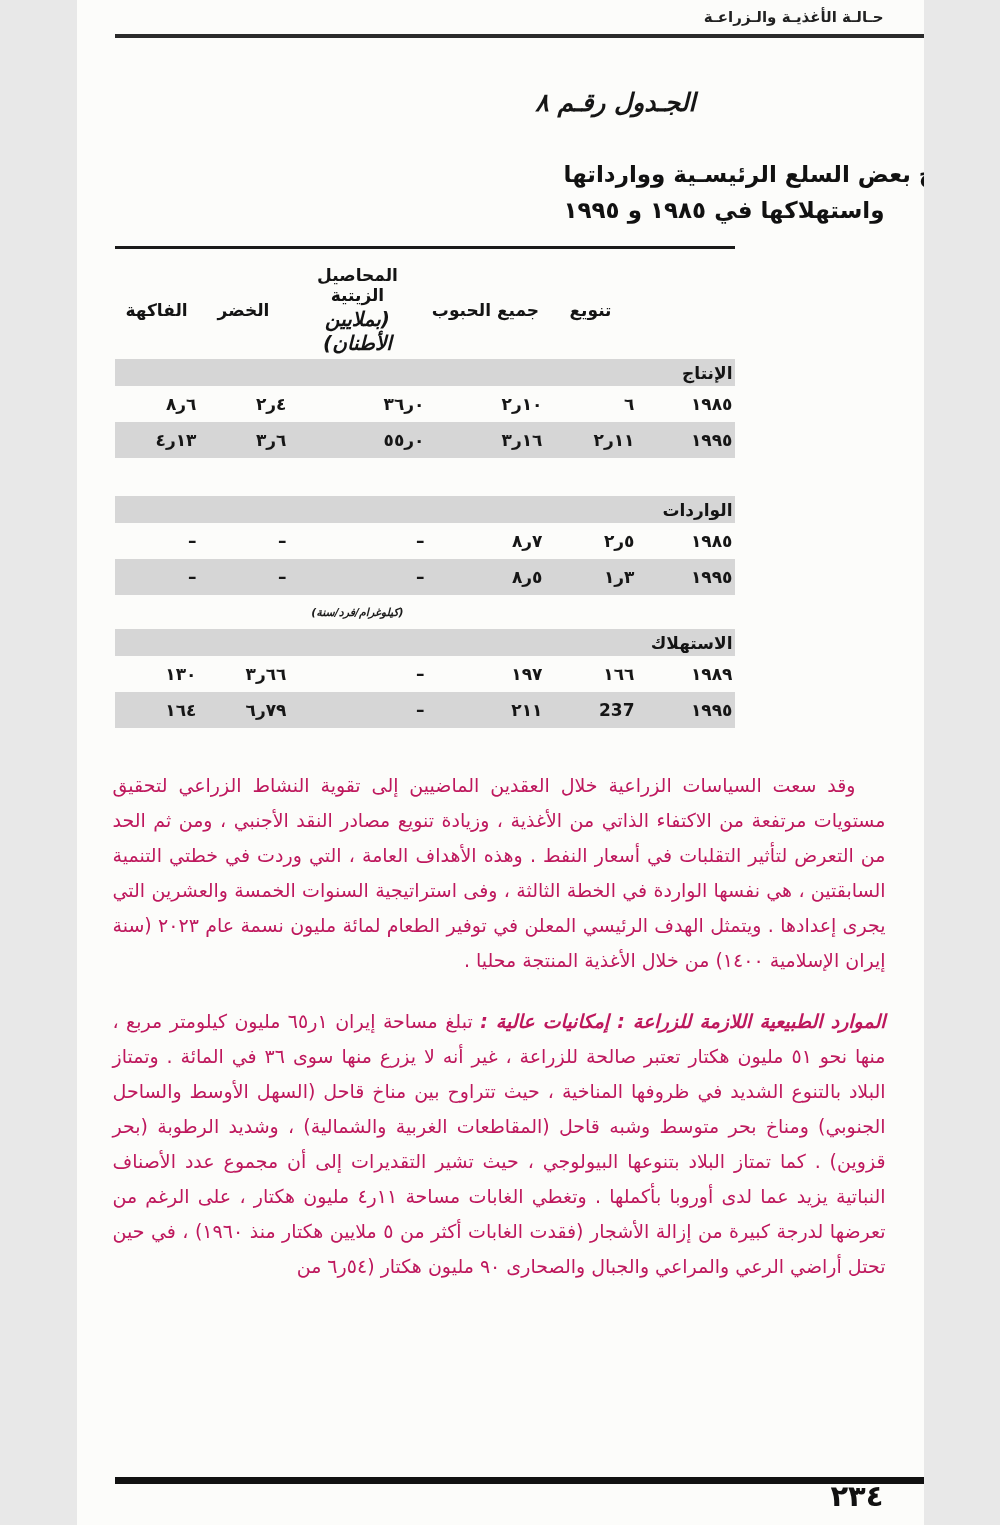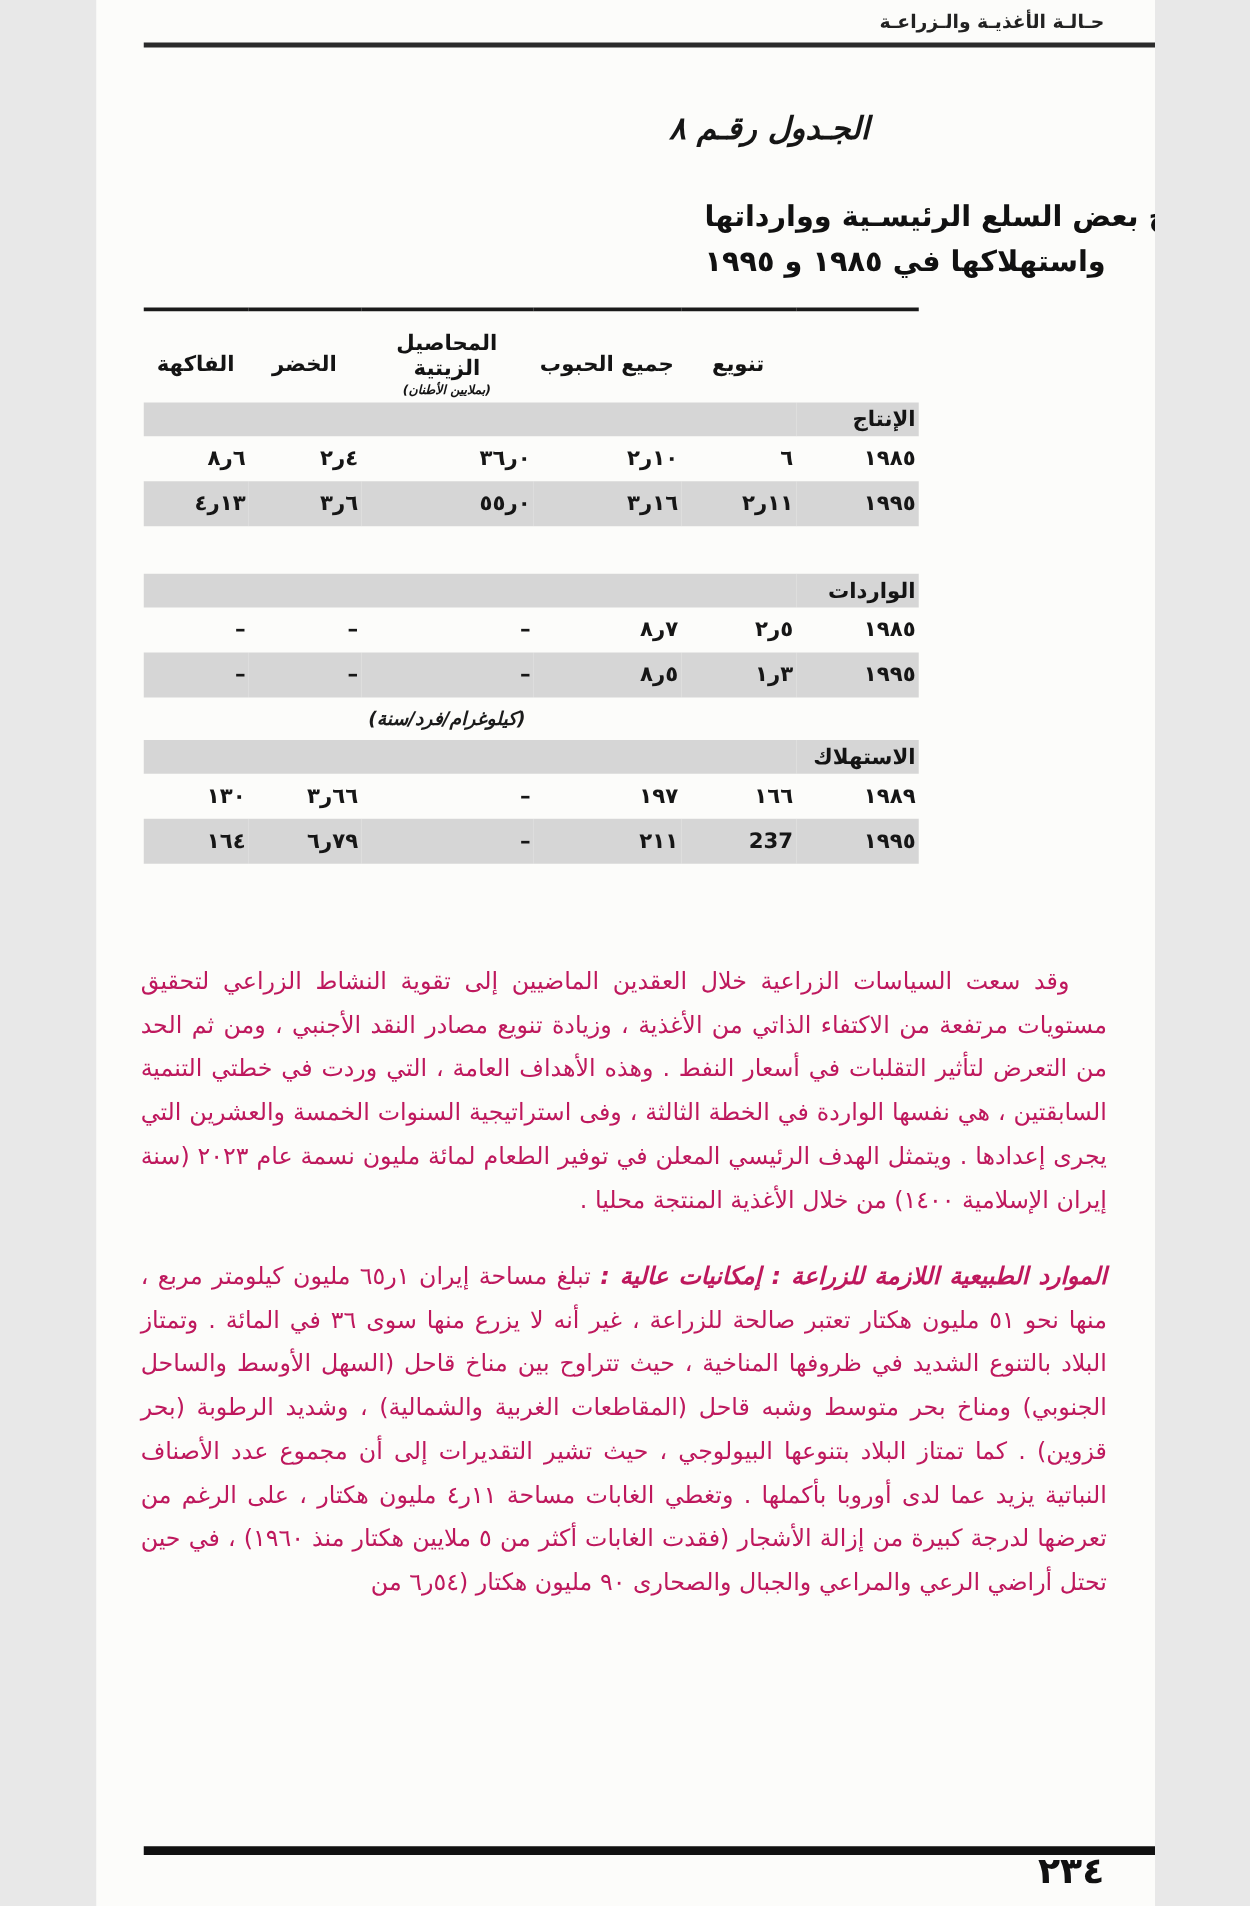--- a/index.html
+++ b/index.html
@@ -38,35 +38,35 @@
     border-collapse:collapse;table-layout:fixed;
     border-top:3px solid #1a1a1a;
     direction:rtl;
   }
   .fao-table th,.fao-table td{padding:0 2px;vertical-align:middle;}
   .head-row th{
     padding-top:16px;padding-bottom:4px;
     font-size:17px;font-weight:bold;text-align:center;color:#141414;
   }
   .head-row .unit{
-    font-size:10px;font-weight:bold;font-style:italic;margin-top:2px;
+    font-size:20px;font-weight:bold;font-style:italic;margin-top:2px;
   }
   tr.band td{background:#d6d6d6;height:27px;}
   tr.band .section-label{
     font-size:17px;font-weight:bold;text-align:right;padding-left:6px;color:#141414;
   }
   tr.datarow td{
     height:36px;text-align:right;
     font-size:17px;font-weight:bold;color:#161616;
   }
   tr.datarow.gray td{background:#d6d6d6;}
   tr.spacer td{height:38px;background:transparent;}
   tr.noterow td{height:34px;background:transparent;}
   .unit-note2{
-    font-size:15px;font-weight:bold;font-style:italic;text-align:center;
+    font-size:11px;font-weight:bold;font-style:italic;text-align:center;
   }
   
   .body-text{
     position:absolute;top:768px;right:38px;left:36px;
     font-size:19px;line-height:35px;text-align:justify;color:#be185d;
   }
   .para{margin:0 0 26px 0;}
   .para.indent{text-indent:30px;}
   .lead{font-weight:bold;font-style:italic;}
   

